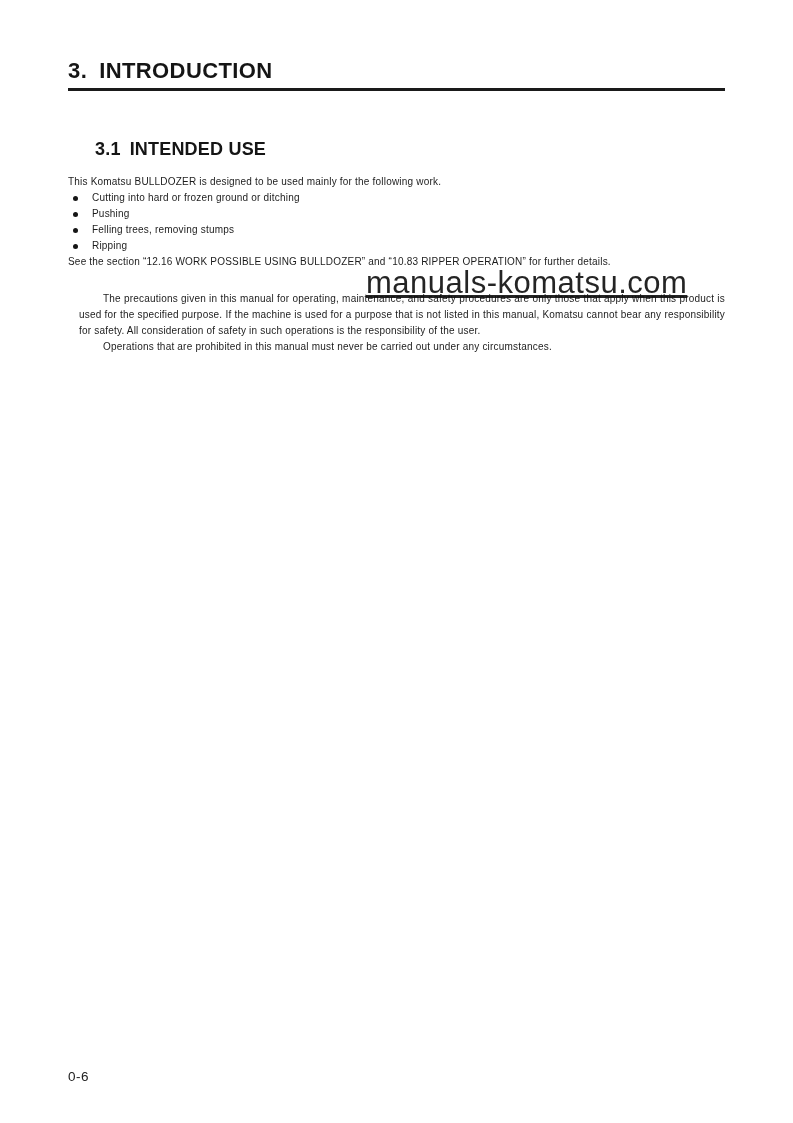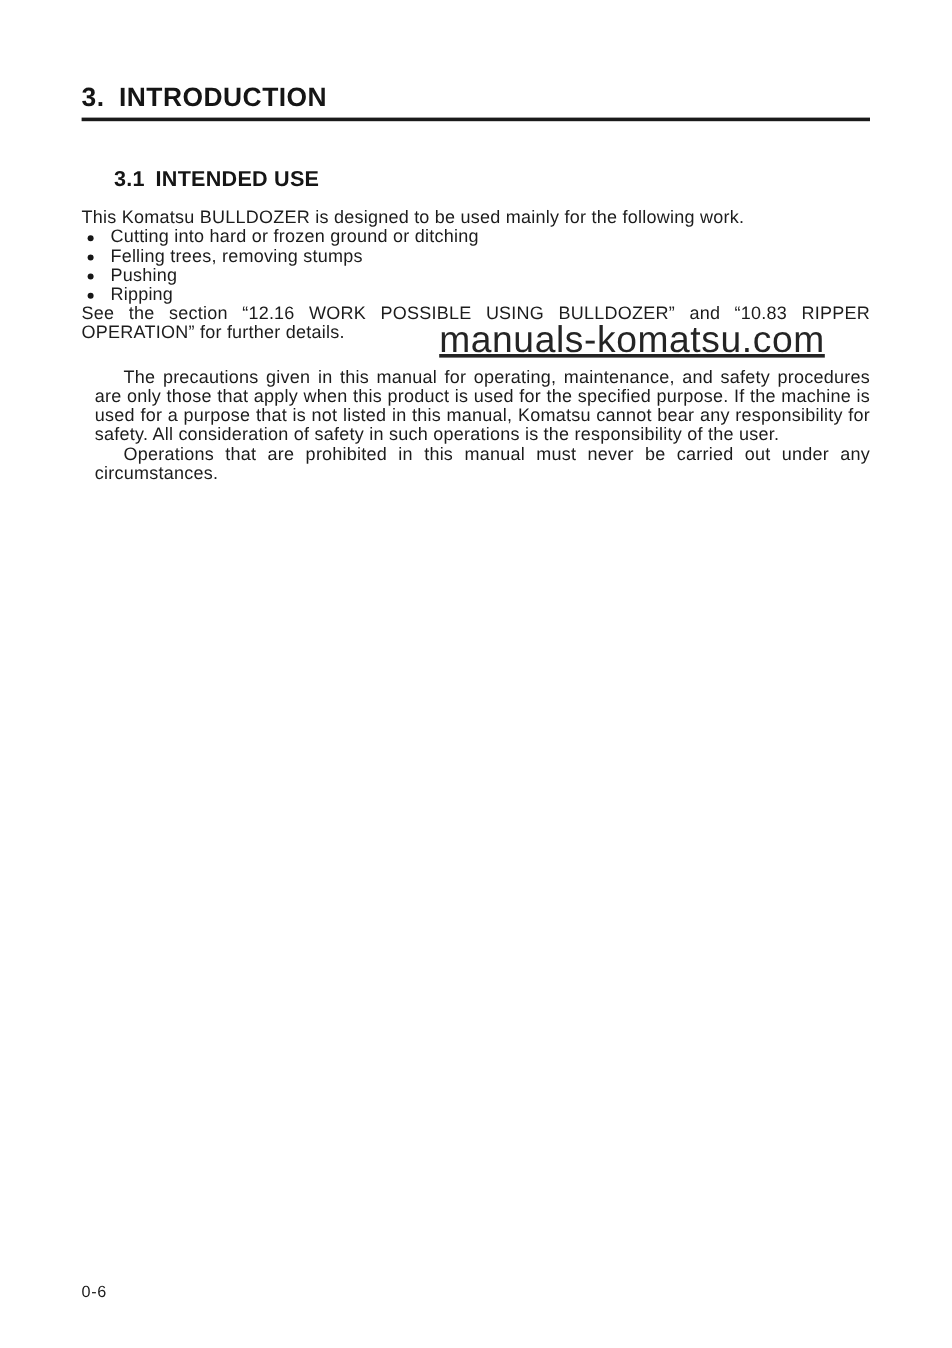--- a/index.html
+++ b/index.html
@@ -8,21 +8,21 @@
     width: 793px;
     height: 1123px;
     background: #ffffff;
     font-family: "Liberation Sans", sans-serif;
     color: #1c1c1c;
     overflow: hidden;
   }
   .chapter-heading {
     position: absolute;
     left: 68px;
-    top: 68px;
+    top: 58px;
     width: 657px;
     font-size: 22px;
     font-weight: bold;
     letter-spacing: 0.4px;
     color: #151515;
     border-bottom: 3.5px solid #1a1a1a;
     padding-bottom: 4px;
   }
   .chapter-heading .num { margin-right: 12px; }
   .section-heading {
@@ -34,21 +34,21 @@
     letter-spacing: 0.2px;
     color: #151515;
     margin: 0;
   }
   .section-heading .num { margin-right: 9px; margin-left: 27px; }
   .body-block {
     position: absolute;
     left: 68px;
     top: 174px;
     width: 657px;
-    font-size: 15px;
+    font-size: 10px;
     line-height: 16px;
     letter-spacing: 0.2px;
     text-align: justify;
   }
   .body-block p { margin: 0; }
   .bullet-item { position: relative; padding-left: 24px; }
   .bullet-dot {
     position: absolute;
     left: 5px;
     top: 5.5px;
@@ -94,25 +94,25 @@
   <div class="body-block">
     <p>This Komatsu BULLDOZER is designed to be used mainly for the following work.</p>
 
     <div>
       <div class="bullet-item">
         <span class="bullet-dot"></span>
         <span>Cutting into hard or frozen ground or ditching</span>
       </div>
       <div class="bullet-item">
         <span class="bullet-dot"></span>
-        <span>Felling trees, removing stumps</span>
+        <span>Pushing</span>
       </div>
       <div class="bullet-item">
         <span class="bullet-dot"></span>
-        <span>Pushing</span>
+        <span>Felling trees, removing stumps</span>
       </div>
       <div class="bullet-item">
         <span class="bullet-dot"></span>
         <span>Ripping</span>
       </div>
     </div>
 
     <p>See the section “12.16 WORK POSSIBLE USING BULLDOZER” and “10.83 RIPPER OPERATION” for further details.</p>
 
     <div class="para-block">

